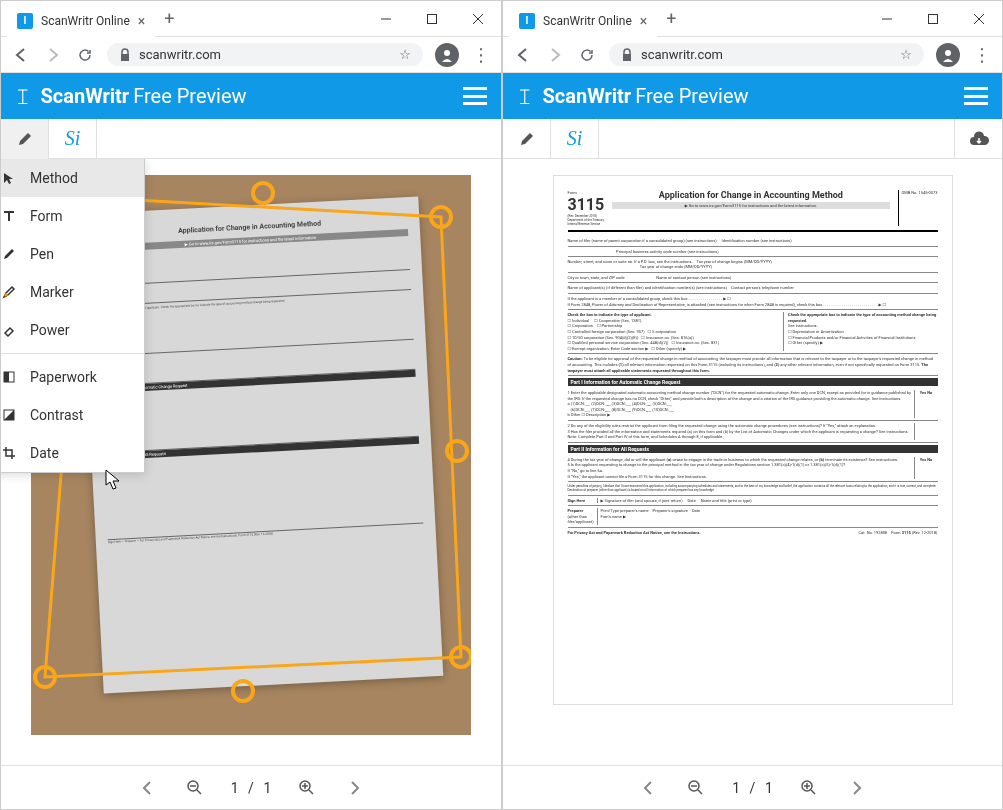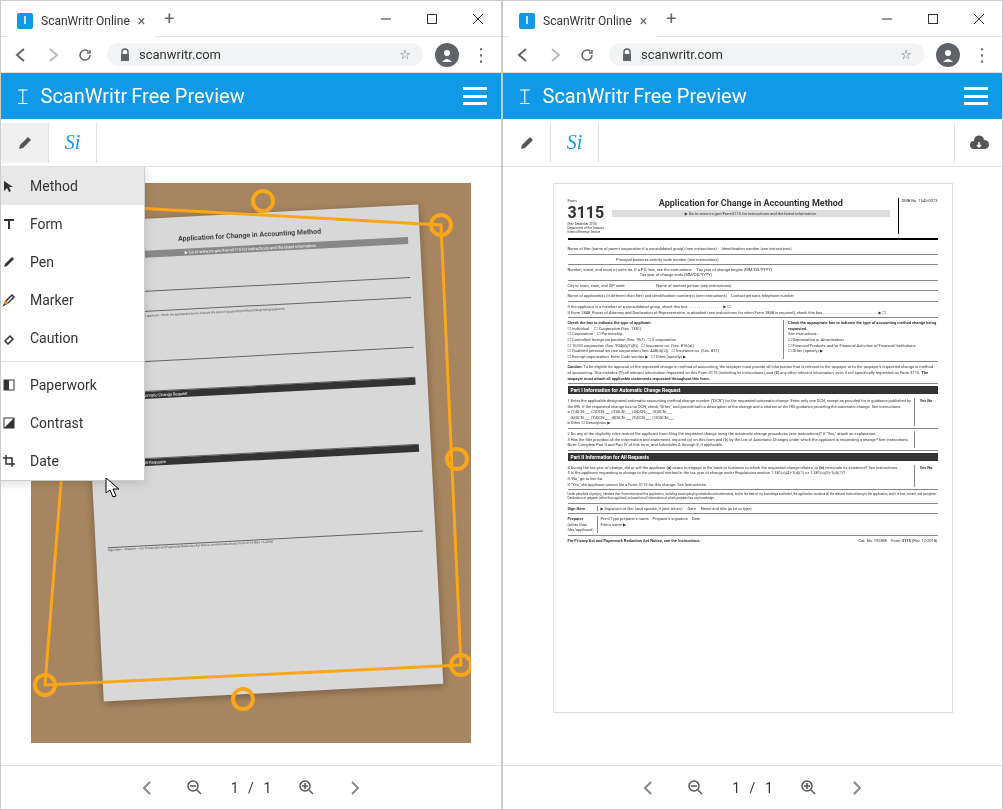--- a/index.html
+++ b/index.html
@@ -17,25 +17,25 @@
 .addr-bar { height: 36px; display: flex; align-items: center; padding: 0 10px; gap: 12px; border-bottom: 1px solid #e0e0e0; }
 .nav-btn { width: 20px; height: 20px; display: flex; align-items: center; justify-content: center; color: #5f6368; }
 .nav-btn.disabled { color: #bbb; }
 .url-box { flex: 1; display: flex; align-items: center; gap: 8px; background: #f1f3f4; border-radius: 16px; padding: 4px 12px; font-size: 13px; color: #333; }
 .lock { color: #5f6368; }
 .star { color: #5f6368; }
 .avatar { width: 24px; height: 24px; border-radius: 50%; background: #5f6368; display: flex; align-items: center; justify-content: center; }
 .menu-dots { width: 20px; height: 20px; display: flex; align-items: center; justify-content: center; color: #5f6368; font-size: 18px; }
 .app-header { height: 46px; background: #0f99e6; display: flex; align-items: center; padding: 0 14px; color: #fff; }
 .app-logo { font-size: 20px; font-weight: 400; display: flex; align-items: center; gap: 4px; }
-.app-logo strong { font-weight: 400; }
+.app-logo strong { font-weight: 700; }
 .app-logo-icon { font-size: 22px; margin-right: 6px; }
 .hamburger { margin-left: auto; width: 24px; height: 18px; display: flex; flex-direction: column; justify-content: space-between; }
 .hamburger div { height: 3px; background: #fff; }
-.toolbar { height: 48px; display: flex; align-items: center; border-bottom: 1px solid #e0e0e0; }
+.toolbar { height: 40px; display: flex; align-items: center; border-bottom: 1px solid #e0e0e0; }
 .tool-btn { width: 48px; height: 40px; display: flex; align-items: center; justify-content: center; border-right: 1px solid #e0e0e0; }
 .tool-btn.active { background: #f0f0f0; }
 .sig-btn { color: #0f99e6; font-family: cursive; font-style: italic; font-size: 20px; }
 .cloud-btn { margin-left: auto; width: 48px; height: 40px; display: flex; align-items: center; justify-content: center; border-left: 1px solid #e0e0e0; }
 .dropdown { position: absolute; background: #fff; border: 1px solid #ccc; box-shadow: 0 2px 10px rgba(0,0,0,0.15); width: 160px; z-index: 100; }
 .dropdown-item { display: flex; align-items: center; gap: 12px; padding: 10px 14px; font-size: 14px; color: #333; cursor: pointer; }
 .dropdown-item.highlighted { background: #e8e8e8; }
 .dropdown-sep { height: 1px; background: #e0e0e0; margin: 4px 0; }
 .dd-icon { width: 18px; height: 18px; display: flex; align-items: center; justify-content: center; color: #555; }
 .canvas { flex: 1; background: #fff; display: flex; align-items: flex-start; justify-content: center; padding: 16px; position: relative; overflow: hidden; }
@@ -173,21 +173,21 @@
             </svg>
           </span>
         <span>Marker</span>
       </div>
       <div class="dropdown-item">
         <span class="dd-icon">
             <svg width="14" height="14">
               <path d="M3 10 L8 5 L11 8 L6 13 Z" fill="none" stroke="#333" stroke-width="1.5"></path>
             </svg>
           </span>
-        <span>Caution</span>
+        <span>Power</span>
       </div>
       <div class="dropdown-sep"></div>
       <div class="dropdown-item">
         <span class="dd-icon">
             <svg width="14" height="14">
               <rect x="2" y="2" width="10" height="10" fill="none" stroke="#333"></rect>
               <rect x="2" y="2" width="5" height="10" fill="#333"></rect>
             </svg>
           </span>
         <span>Paperwork</span>

